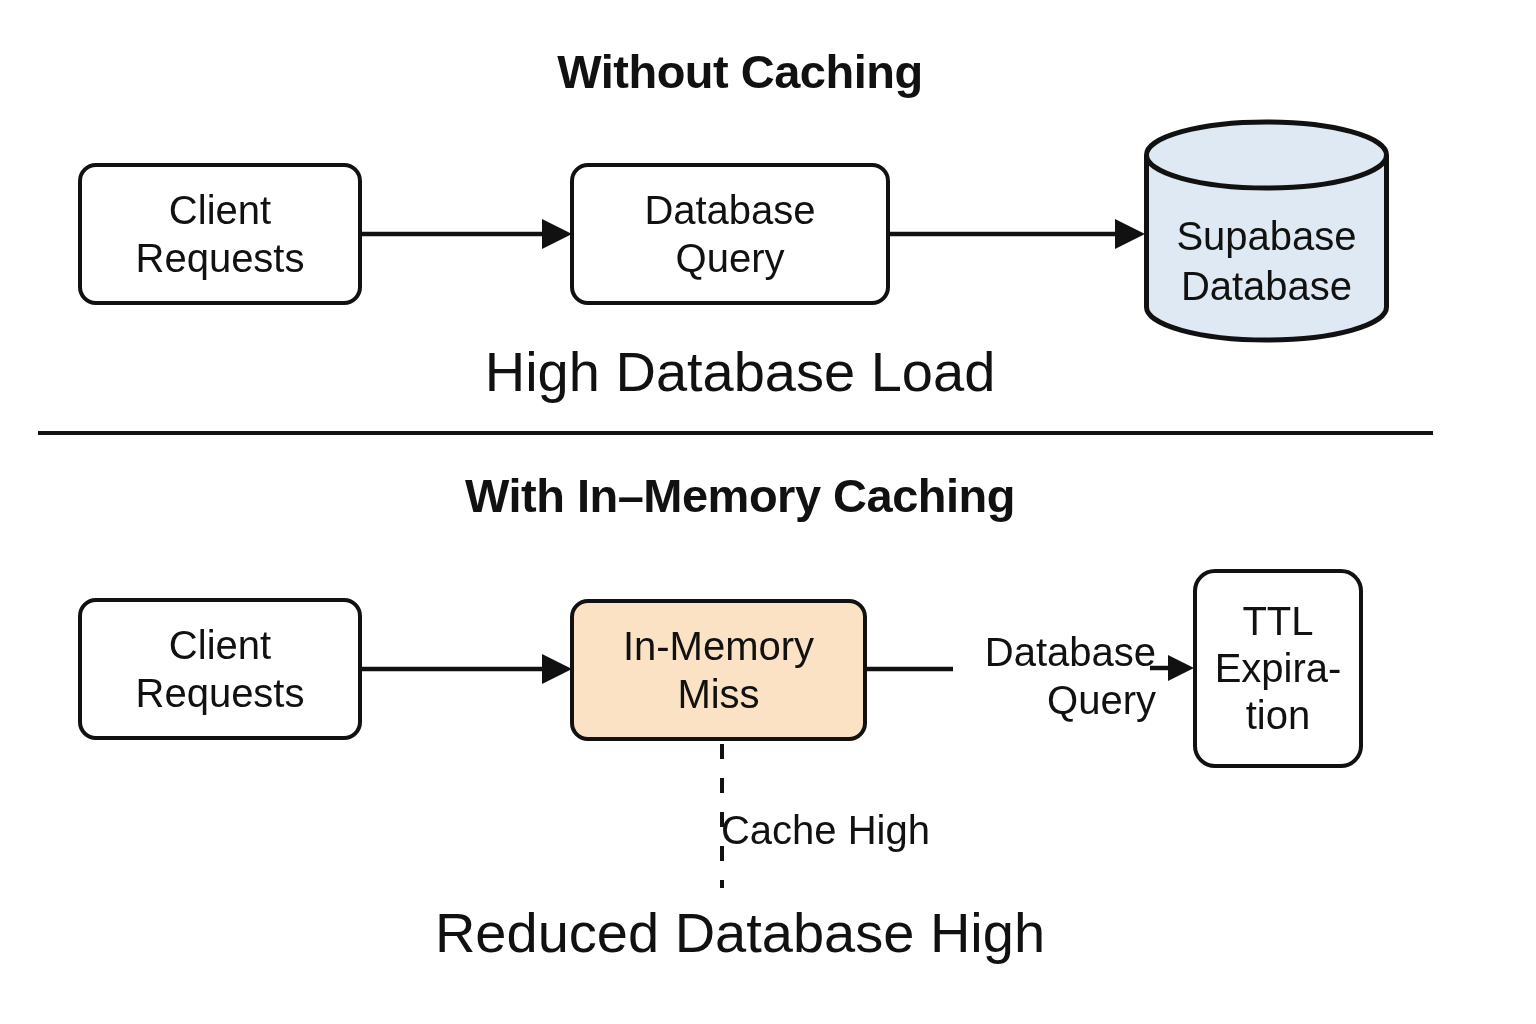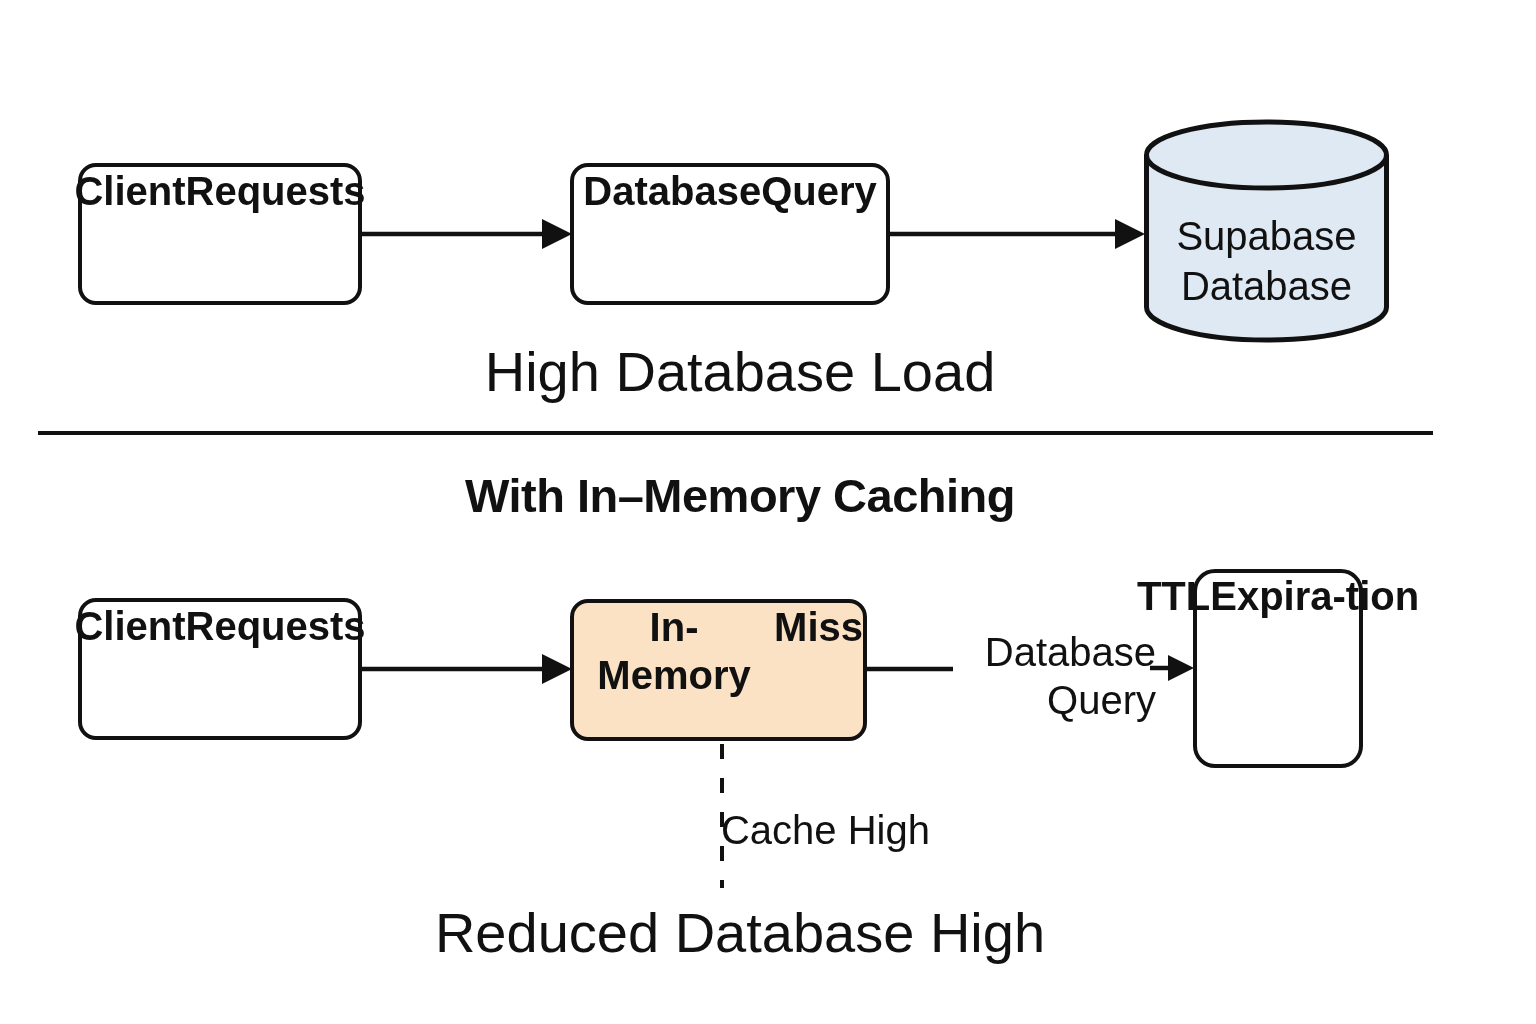--- a/index.html
+++ b/index.html
@@ -34,27 +34,27 @@
     line-height: 48px;
     font-weight: 400;
     z-index: 3;
   }
   .node {
     box-sizing: border-box;
     border: 4px solid var(--line, #111111);
     border-radius: 18px;
     background: var(--box-fill, #ffffff);
     display: flex;
-    flex-direction: row;
+    flex-direction: column;
+    align-items: center;
     justify-content: center;
     text-align: center;
     font-size: 40px;
     line-height: 48px;
     z-index: 2;
-    font-weight: bold;
   }
   .node .line-span { display: block; }
   .cache-node { background: var(--cache-fill, #FBE2C4); }
   .ttl-node { border-radius: 22px; line-height: 47px; }
   .edge-label {
     text-align: right;
     font-size: 40px;
     line-height: 48px;
     z-index: 3;
   }
@@ -123,20 +123,21 @@
     <g>
       <line class="connector" x1="1150" y1="668" x2="1170" y2="668"></line>
       <polygon class="arrowhead" points="1168,655 1194,668 1168,681"></polygon>
     </g>
 
     <g>
       <line class="connector dashed" x1="722" y1="744" x2="722" y2="888"></line>
     </g>
   </svg>
 
+  <div class="abs centered-row section-title" style="top:44px;">Without Caching</div>
 
   <div class="abs node" style="left:78px; top:163px; width:284px; height:142px;">
     <span class="line-span">Client</span>
     <span class="line-span">Requests</span>
   </div>
 
   <div class="abs node" style="left:570px; top:163px; width:320px; height:142px;">
     <span class="line-span">Database</span>
     <span class="line-span">Query</span>
   </div>

